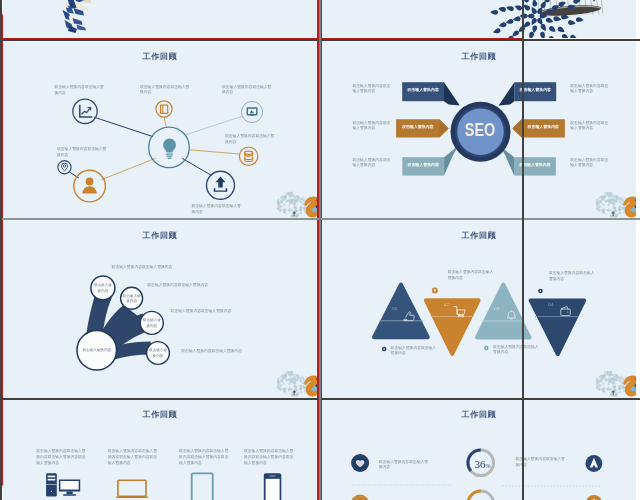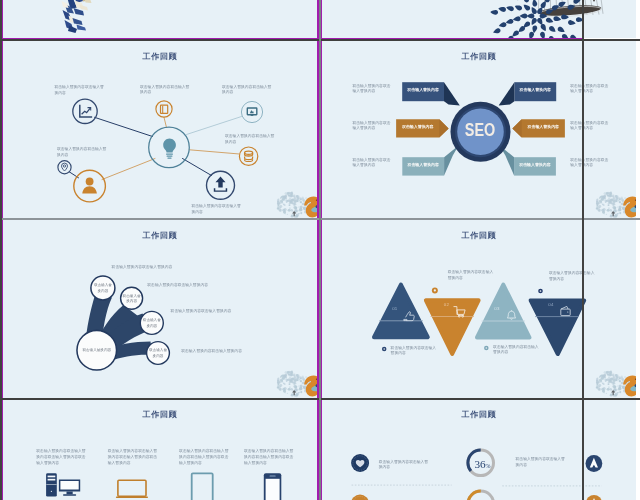--- a/index.html
+++ b/index.html
@@ -1,17 +1,17 @@
 <!DOCTYPE html>
 <html><head>
 <meta charset="utf-8">
 <style>
   html,body{margin:0;padding:0;width:640px;height:500px;overflow:hidden;background:#ffffff;}
   body{font-family:"Liberation Sans",sans-serif;}
-  .page{position:absolute;left:0;top:0;width:584px;height:500px;background:#a21caf;}
+  .page{position:absolute;left:0;top:0;width:524px;height:500px;background:#b91c1c;border-radius:25px;}
   .slide{position:absolute;background:#e7f1f7;overflow:hidden;}
   .sep-h{position:absolute;left:0;width:640px;height:2px;background:#3f3f3e;z-index:20;}
   .sep-h.grey{background:#8d9499;}
   .edge{position:absolute;top:0;width:2px;height:500px;background:#424241;z-index:20;}
   .sep-v{position:absolute;top:0;width:2px;height:500px;background:#7c8184;z-index:20;}
   .ttl{position:absolute;width:100%;text-align:center;color:#40547c;font-weight:bold;
        font-size:8px;letter-spacing:0.7px;font-family:"Liberation Sans",sans-serif;}
   .tx{position:absolute;color:#7c8a99;font-size:3.8px;line-height:1.5;
       font-family:"Liberation Sans",sans-serif;}
   svg{display:block;overflow:visible;}

